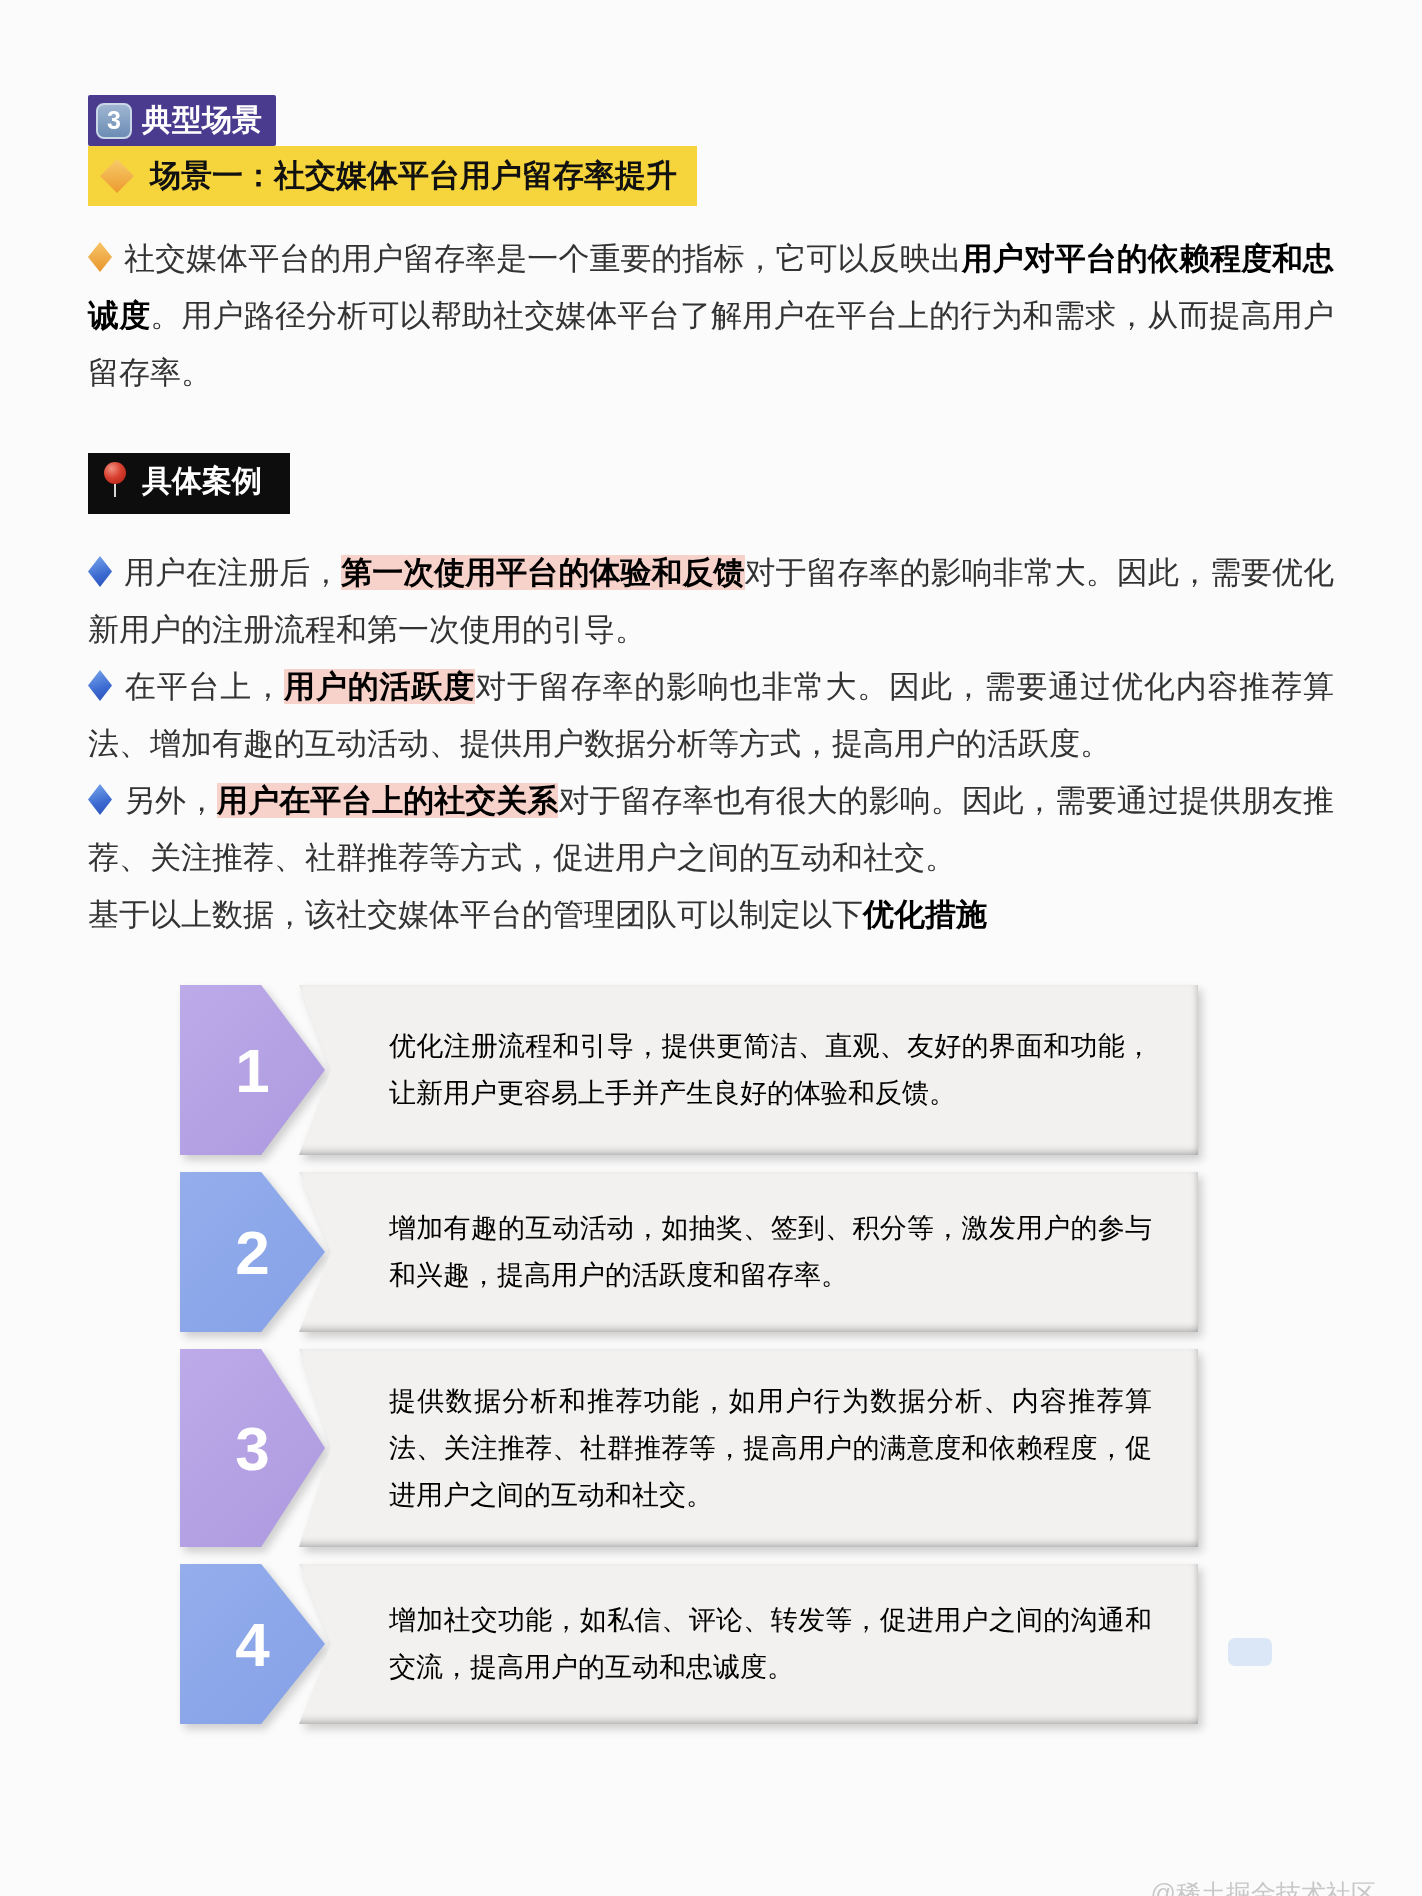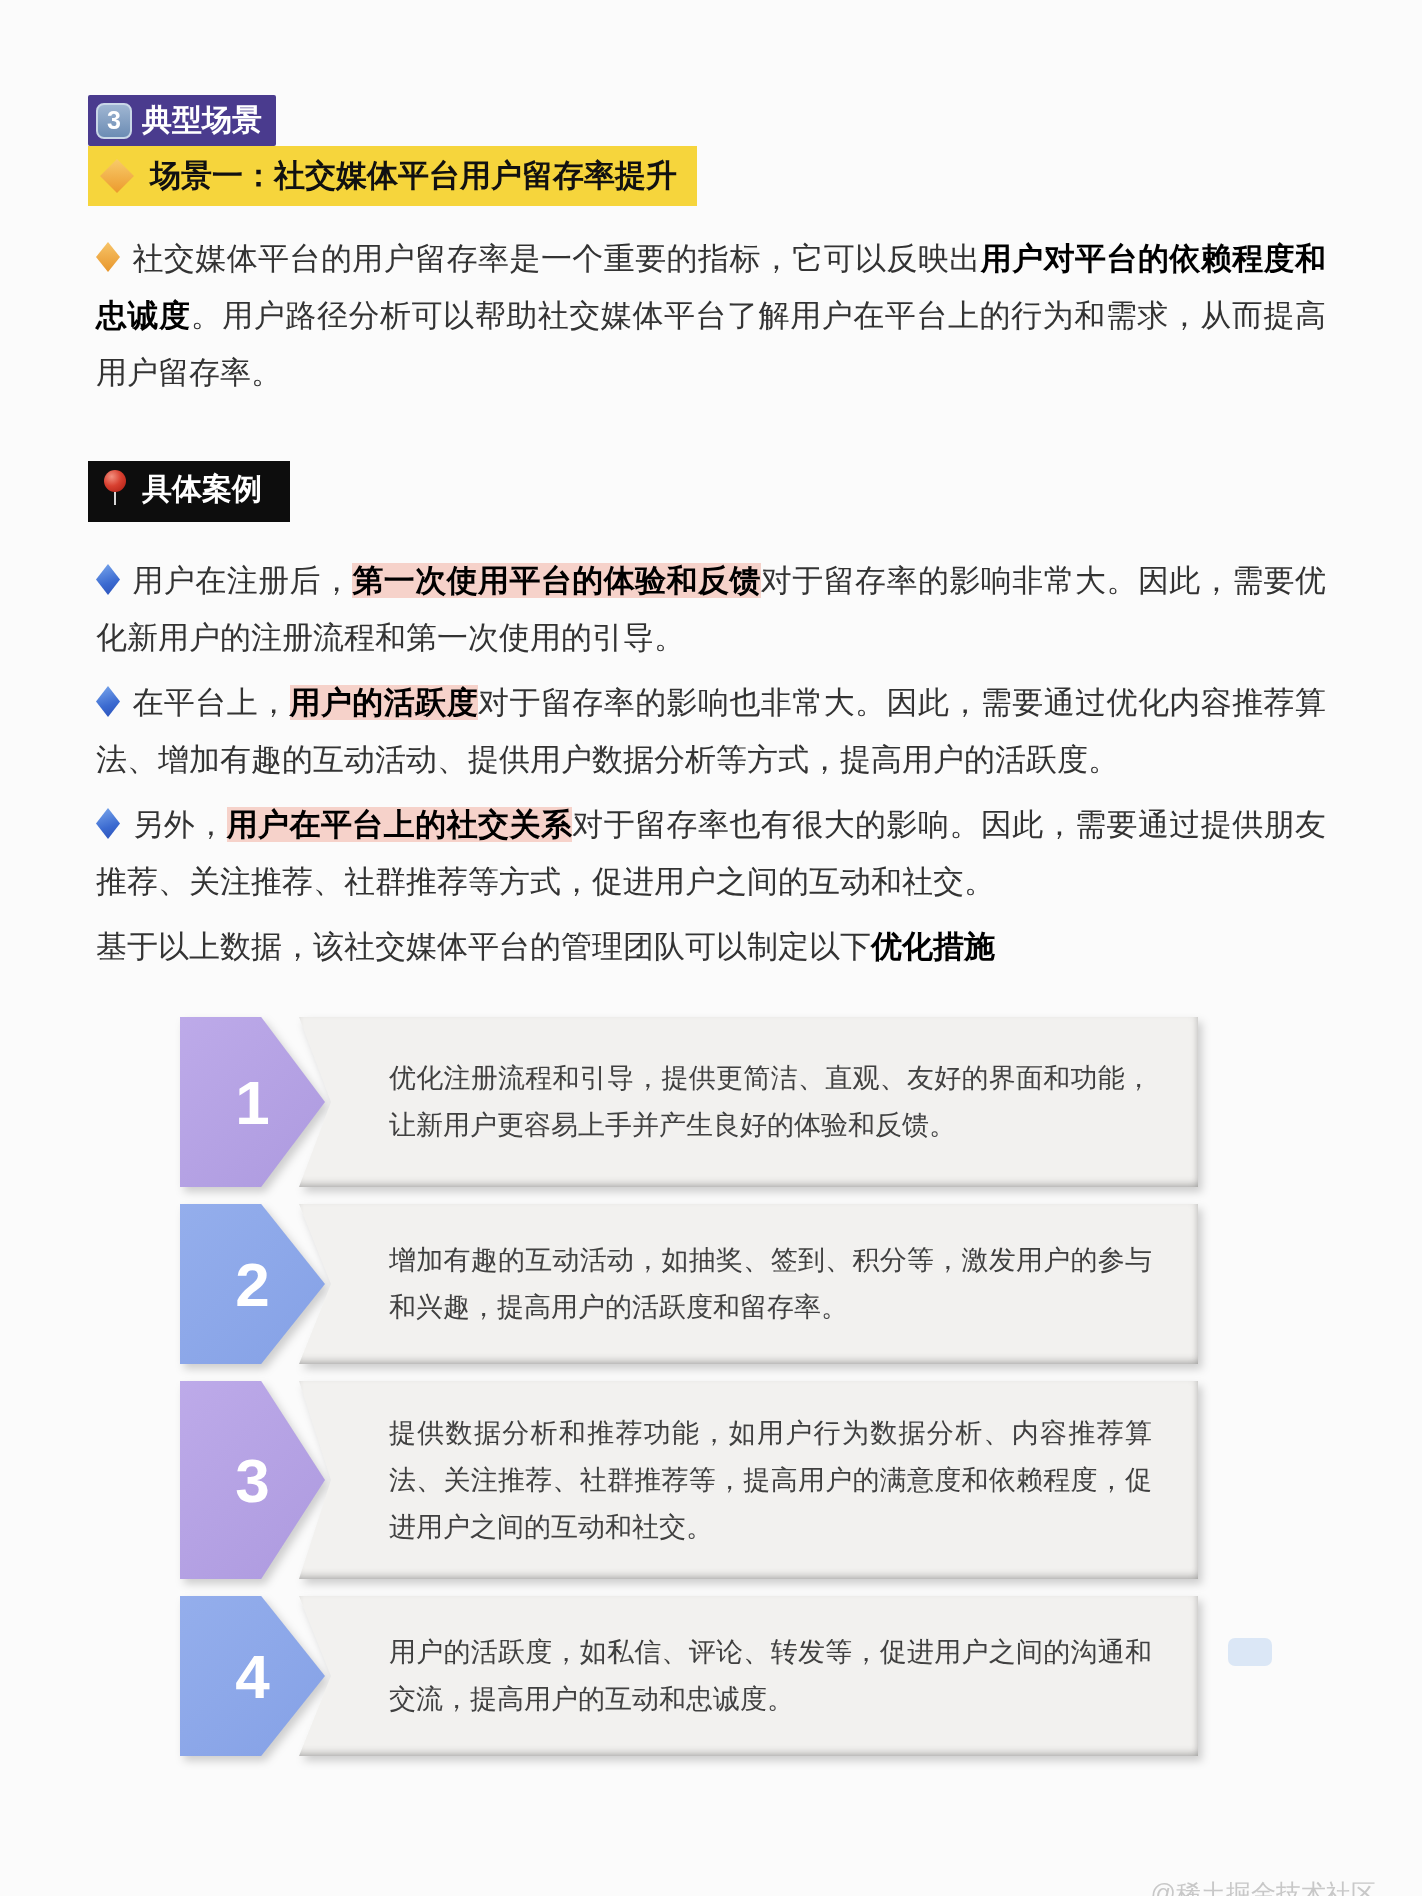--- a/index.html
+++ b/index.html
@@ -39,21 +39,21 @@
     margin-right:12px; vertical-align:-3px;
   }
   .dia-sm-blue {
     width:24px; height:31px; background:linear-gradient(160deg,#7CA9EE 0%,#3B6AD0 60%,#2A4FB8 100%);
     margin-right:12px; vertical-align:-4px;
   }
 
   
   .body-text {
     font-size:31px; color:#333; line-height:57px;
-    text-align:justify; margin:8px;
+    text-align:justify; margin:0;
   }
   .body-text b { color:#000; }
   .para1 { margin-top:24px; }
   .hl-pink { background:#F6D2CA; }
 
   
   .badge-case {
     display:inline-flex; align-items:flex-start; gap:16px;
     background:#0d0d0d; color:#fff; font-weight:bold; font-size:30px;
     padding:8px 28px 12px 16px; margin-top:52px;
@@ -88,21 +88,21 @@
     clip-path:polygon(0 0,100% 0,100% 100%,0 100%,32px 50%);
     background:#F2F1EF;
     box-shadow:inset 0 -6px 9px -4px rgba(0,0,0,0.30), inset -5px 0 8px -5px rgba(0,0,0,0.18);
     display:flex; align-items:center;
     padding:26px 46px 26px 90px; box-sizing:border-box;
   }
   .m-row-1 .m-box { min-height:170px; }
   .m-row-2 .m-box { min-height:160px; }
   .m-row-3 .m-box { min-height:198px; }
   .m-row-4 .m-box { min-height:160px; }
-  .m-text { font-size:27px; color:#404040; line-height:47px; text-align:justify; margin:0; }
+  .m-text { font-size:27px; color:#000000; line-height:47px; text-align:justify; margin:0; }
 
   .blue-tab {
     position:absolute; left:1228px; top:1638px; width:44px; height:28px;
     background:#DBE7F6; border-radius:7px; z-index:0;
   }
 
   
   .watermark {
     position:absolute; right:46px; top:1877px;
     color:#C8C8C8; font-size:25px;
@@ -162,21 +162,21 @@
     <div class="m-row m-row-3">
       <div class="m-arrow purple">3</div>
       <div class="m-box">
         <p class="m-text">提供数据分析和推荐功能，如用户行为数据分析、内容推荐算法、关注推荐、社群推荐等，提高用户的满意度和依赖程度，促进用户之间的互动和社交。</p>
       </div>
     </div>
 
     <div class="m-row m-row-4">
       <div class="m-arrow blue">4</div>
       <div class="m-box">
-        <p class="m-text">用户的活跃度，如私信、评论、转发等，促进用户之间的沟通和交流，提高用户的互动和忠诚度。</p>
+        <p class="m-text">增加社交功能，如私信、评论、转发等，促进用户之间的沟通和交流，提高用户的互动和忠诚度。</p>
       </div>
     </div>
 
   </div>
 
 </div>
 
 <div class="blue-tab"></div>
 
 <div class="watermark">@稀土掘金技术社区</div>

